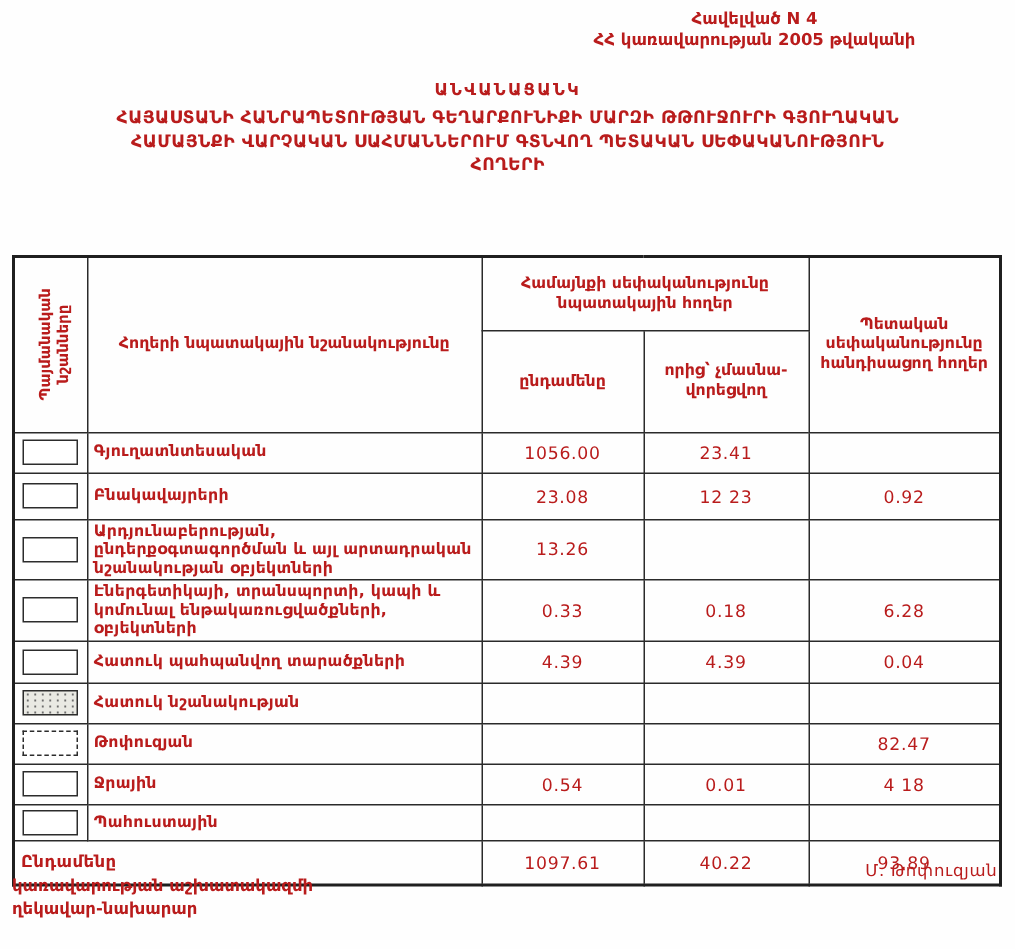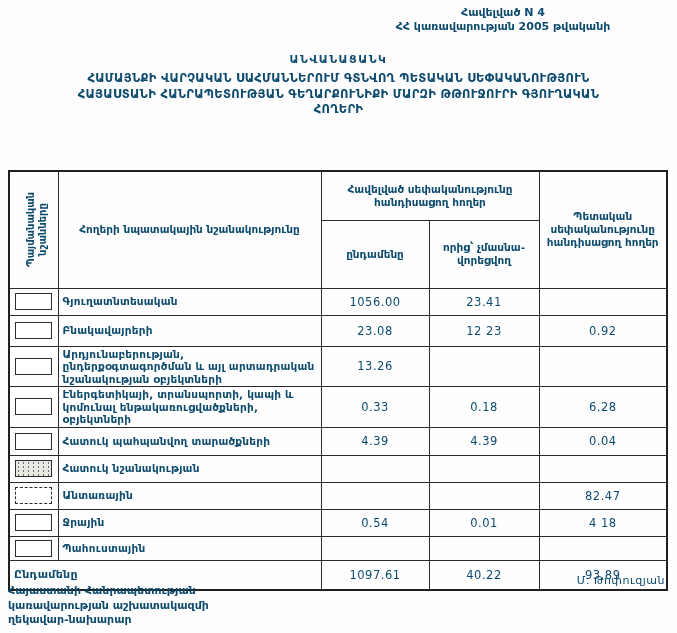--- a/index.html
+++ b/index.html
@@ -1,18 +1,18 @@
 <!DOCTYPE html>
 <html><head>
 <meta charset="utf-8">
 <style>
   html,body { margin:0; padding:0; background:#ffffff; }
   .page {
     position:relative; width:677px; height:633px; background:#fefefe;
-    font-family:"DejaVu Sans", sans-serif; color:#0c4a6e; overflow:hidden;
+    font-family:"DejaVu Sans", sans-serif; color:#b91c1c; overflow:hidden;
   }
   
   .annex {
     position:absolute; top:6px; left:330px; width:346px;
     text-align:center; font-weight:bold; font-size:11px; line-height:13.5px;
   }
   
   .title-block { position:absolute; top:53px; left:0; width:677px; text-align:center; font-weight:bold; }
   .title-heading { font-size:11px; letter-spacing:1.5px; margin-bottom:5px; }
   .title-line { font-size:11.5px; line-height:15.5px; letter-spacing:0.3px; }
@@ -65,42 +65,42 @@
 
 <div class="page">
 
   <div class="annex">
     <div>Հավելված N 4</div>
     <div>ՀՀ կառավարության 2005 թվականի</div>
   </div>
 
   <div class="title-block">
     <div class="title-heading">ԱՆՎԱՆԱՑԱՆԿ</div>
+    <div class="title-line">ՀԱՅԱՍՏԱՆԻ ՀԱՆՐԱՊԵՏՈՒԹՅԱՆ ԳԵՂԱՐՔՈՒՆԻՔԻ ՄԱՐԶԻ ԹԹՈՒՋՈՒՐԻ ԳՅՈՒՂԱԿԱՆ</div>
     <div class="title-line">ՀԱՄԱՅՆՔԻ ՎԱՐՉԱԿԱՆ ՍԱՀՄԱՆՆԵՐՈՒՄ ԳՏՆՎՈՂ ՊԵՏԱԿԱՆ ՍԵՓԱԿԱՆՈՒԹՅՈՒՆ</div>
-    <div class="title-line">ՀԱՅԱՍՏԱՆԻ ՀԱՆՐԱՊԵՏՈՒԹՅԱՆ ԳԵՂԱՐՔՈՒՆԻՔԻ ՄԱՐԶԻ ԹԹՈՒՋՈՒՐԻ ԳՅՈՒՂԱԿԱՆ</div>
     <div class="title-line">ՀՈՂԵՐԻ</div>
   </div>
 
   <table class="landtable">
     <colgroup>
       <col style="width:49px">
         <col style="width:263px">
         <col style="width:108px">
         <col style="width:110px">
         <col style="width:128px">
     </colgroup>
     <tbody>
       <tr class="hrow1">
         <th rowspan="2" class="vcell">
           <div class="vrot">
             <span>Պայմանական նշանները</span>
           </div>
         </th>
         <th rowspan="2">Հողերի  նպատակային նշանակությունը</th>
-        <th colspan="2">Հավելված սեփականությունը հանդիսացող հողեր</th>
+        <th colspan="2">Համայնքի սեփականությունը նպատակային հողեր</th>
         <th rowspan="2">Պետական սեփականությունը հանդիսացող հողեր</th>
       </tr>
       <tr class="hrow2">
         <th>ընդամենը</th>
         <th>որից՝ չմասնա-վորեցվող</th>
       </tr>
 
       <tr class="r1">
         <td class="sym-cell">
             <div class="sym-box"></div>
@@ -152,21 +152,21 @@
           </td>
         <td class="label-cell">Հատուկ նշանակության</td>
         <td class="num-cell"></td>
         <td class="num-cell"></td>
         <td class="num-cell"></td>
       </tr>
       <tr class="r7">
         <td class="sym-cell">
             <div class="sym-box dashed"></div>
           </td>
-        <td class="label-cell">Անտառային</td>
+        <td class="label-cell">Թոփուզյան</td>
         <td class="num-cell"></td>
         <td class="num-cell"></td>
         <td class="num-cell">82.47</td>
       </tr>
       <tr class="r8">
         <td class="sym-cell">
             <div class="sym-box"></div>
           </td>
         <td class="label-cell">Ջրային</td>
         <td class="num-cell">0.54</td>
@@ -185,20 +185,19 @@
       <tr class="rtotal">
         <td colspan="2" class="total-label">Ընդամենը</td>
         <td class="num-cell">1097.61</td>
         <td class="num-cell">40.22</td>
         <td class="num-cell">93.89</td>
       </tr>
     </tbody>
   </table>
 
   <div class="footer-left">
-    <div>Հայաստանի Հանրապետության</div>
     <div>կառավարության աշխատակազմի</div>
     <div>ղեկավար-նախարար</div>
   </div>
 
   <div class="signature">Մ. Թոփուզյան</div>
 
 </div>
 
 </body></html>

